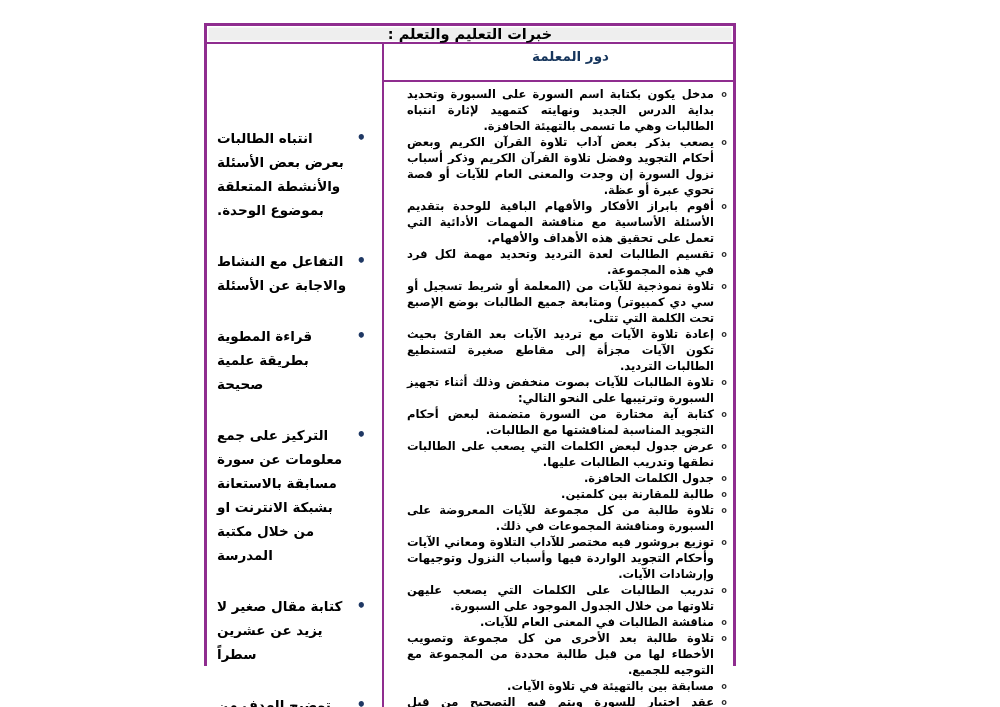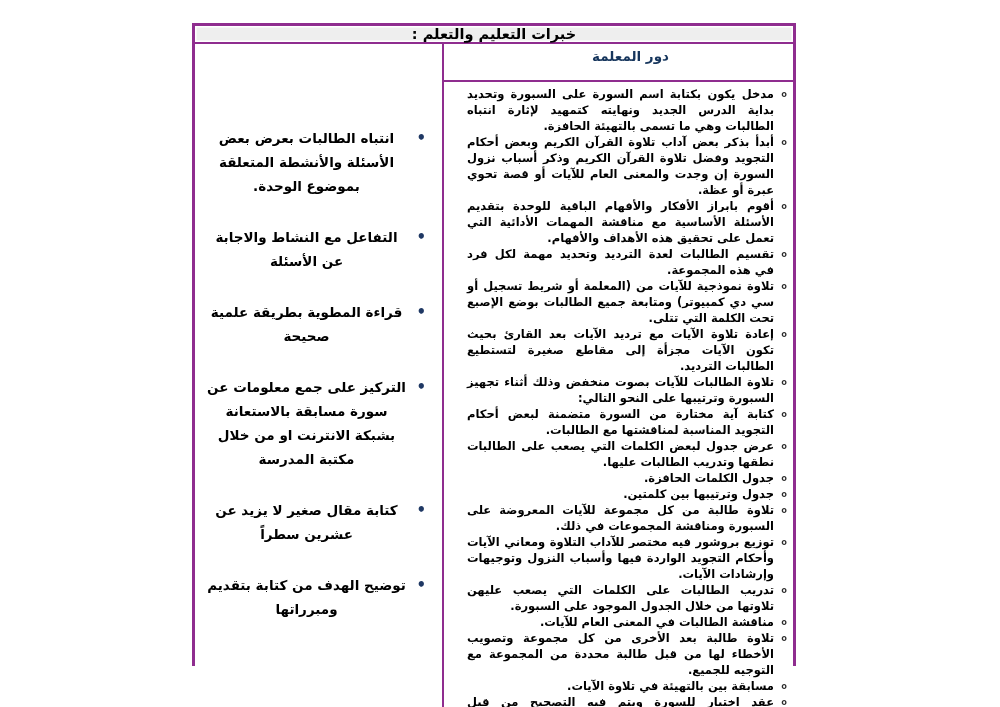--- a/index.html
+++ b/index.html
@@ -1,21 +1,21 @@
 <!DOCTYPE html>
 <html lang="ar" dir="rtl"><head>
 <meta charset="utf-8">
 <style>
   * { margin:0; padding:0; box-sizing:border-box; }
   html,body { width:1000px; height:707px; background:#ffffff; overflow:hidden;
               font-family:"DejaVu Sans", sans-serif; }
   .page { position:relative; width:1000px; height:707px; background:#ffffff; }
 
   .doc-table {
-    position:absolute; left:192px; top:23px; width:604px; height:643px;
+    position:absolute; left:204px; top:23px; width:532px; height:643px;
     border:3px solid #8f2d8f; direction:rtl; display:flex; flex-direction:column;
   }
 
   .title-row {
     height:24px; background:#eeeeee; border-bottom:2.5px solid #8f2d8f;
     box-shadow: inset 0 0 0 1.5px #ffffff;
     display:flex; align-items:center; justify-content:center;
     font-size:14.5px; font-weight:bold; color:#000000;
   }
 
@@ -36,21 +36,21 @@
   .t-item { display:flex; gap:5px; font-size:11.5px; line-height:16px;
             font-weight:bold; color:#000; }
   .t-item .marker { flex:0 0 10px; text-align:center;
             font-family:"DejaVu Sans Mono", monospace; font-size:9.5px;
             line-height:16px; color:#2b2b2b; }
   .t-item .txt { flex:1; text-align:justify;margin-left:16px; }
 
   .s-item { display:flex; gap:8px; font-size:13.5px; line-height:24px;
             font-weight:bold; color:#000; margin-bottom:27px; }
   .s-item .marker { flex:0 0 10px; color:#1f3864; font-size:15px; line-height:24px; }
-  .s-item .txt { flex:1; text-align:center; }
+  .s-item .txt { flex:1; text-align:left; }
 </style>
 </head>
 <body>
 
 <div class="page">
   <div class="doc-table">
 
     <div class="title-row">خبرات التعليم والتعلم :</div>
 
     <div class="header-row">
@@ -62,21 +62,21 @@
 
       <div class="body-cell teacher">
 
           <div class="t-item">
             <span class="marker">o</span>
             <span class="txt">مدخل يكون بكتابة اسم السورة على السبورة وتحديد بداية الدرس الجديد ونهايته كتمهيد لإثارة انتباه الطالبات وهي ما تسمى بالتهيئة الحافزة.</span>
           </div>
 
           <div class="t-item">
             <span class="marker">o</span>
-            <span class="txt">أبدأ بذكر بعض آداب تلاوة القرآن الكريم وبعض أحكام التجويد وفضل تلاوة القرآن الكريم وذكر أسباب نزول السورة إن وجدت والمعنى العام للآيات أو قصة تحوي عبرة أو عظة.</span>
+            <span class="txt">يصعب بذكر بعض آداب تلاوة القرآن الكريم وبعض أحكام التجويد وفضل تلاوة القرآن الكريم وذكر أسباب نزول السورة إن وجدت والمعنى العام للآيات أو قصة تحوي عبرة أو عظة.</span>
           </div>
 
           <div class="t-item">
             <span class="marker">o</span>
             <span class="txt">أقوم بابراز الأفكار والأفهام الباقية للوحدة بتقديم الأسئلة الأساسية مع مناقشة المهمات الأدائية التي تعمل على تحقيق هذه الأهداف والأفهام.</span>
           </div>
 
           <div class="t-item">
             <span class="marker">o</span>
             <span class="txt">تقسيم الطالبات لعدة الترديد وتحديد مهمة لكل فرد في هذه المجموعة.</span>
@@ -107,21 +107,21 @@
             <span class="txt">عرض جدول لبعض الكلمات التي يصعب على الطالبات نطقها وتدريب الطالبات عليها.</span>
           </div>
 
           <div class="t-item">
             <span class="marker">o</span>
             <span class="txt">جدول الكلمات الحافزة.</span>
           </div>
 
           <div class="t-item">
             <span class="marker">o</span>
-            <span class="txt">جدول وترتيبها بين كلمتين.</span>
+            <span class="txt">طالبة للمقارنة بين كلمتين.</span>
           </div>
 
           <div class="t-item">
             <span class="marker">o</span>
             <span class="txt">تلاوة طالبة من كل مجموعة للآيات المعروضة على السبورة ومناقشة المجموعات في ذلك.</span>
           </div>
 
           <div class="t-item">
             <span class="marker">o</span>
             <span class="txt">توزيع بروشور فيه مختصر للآداب التلاوة ومعاني الآيات وأحكام التجويد الواردة فيها وأسباب النزول وتوجيهات وإرشادات الآيات.</span>

